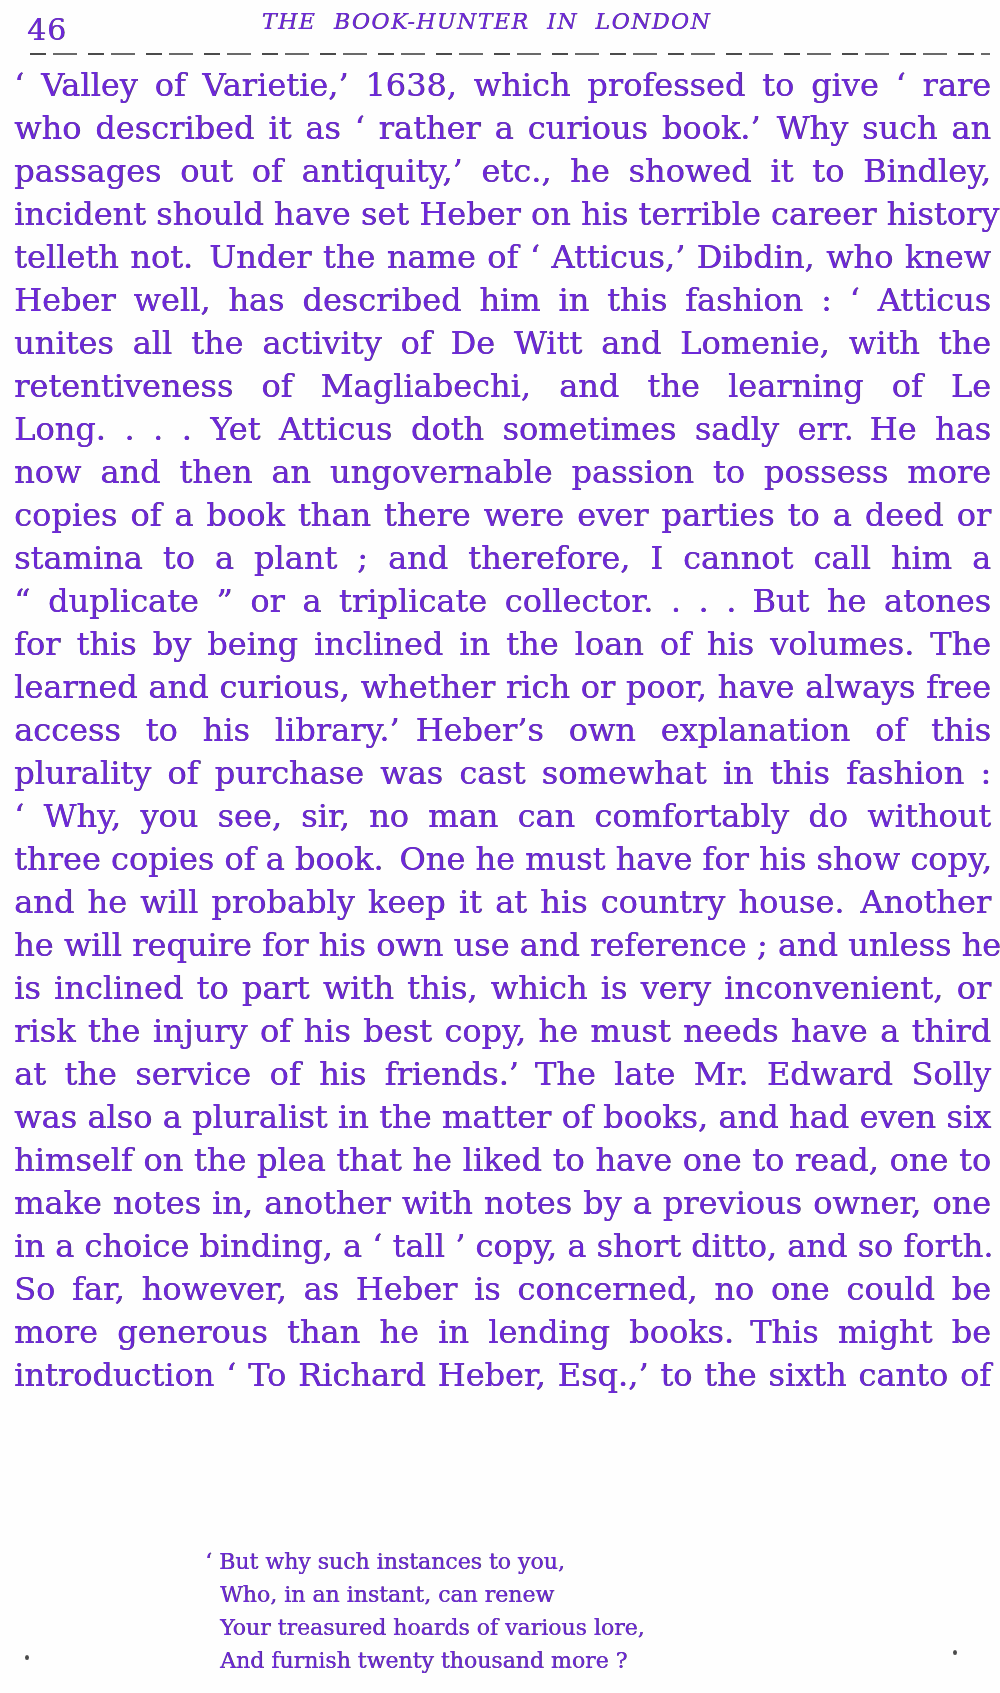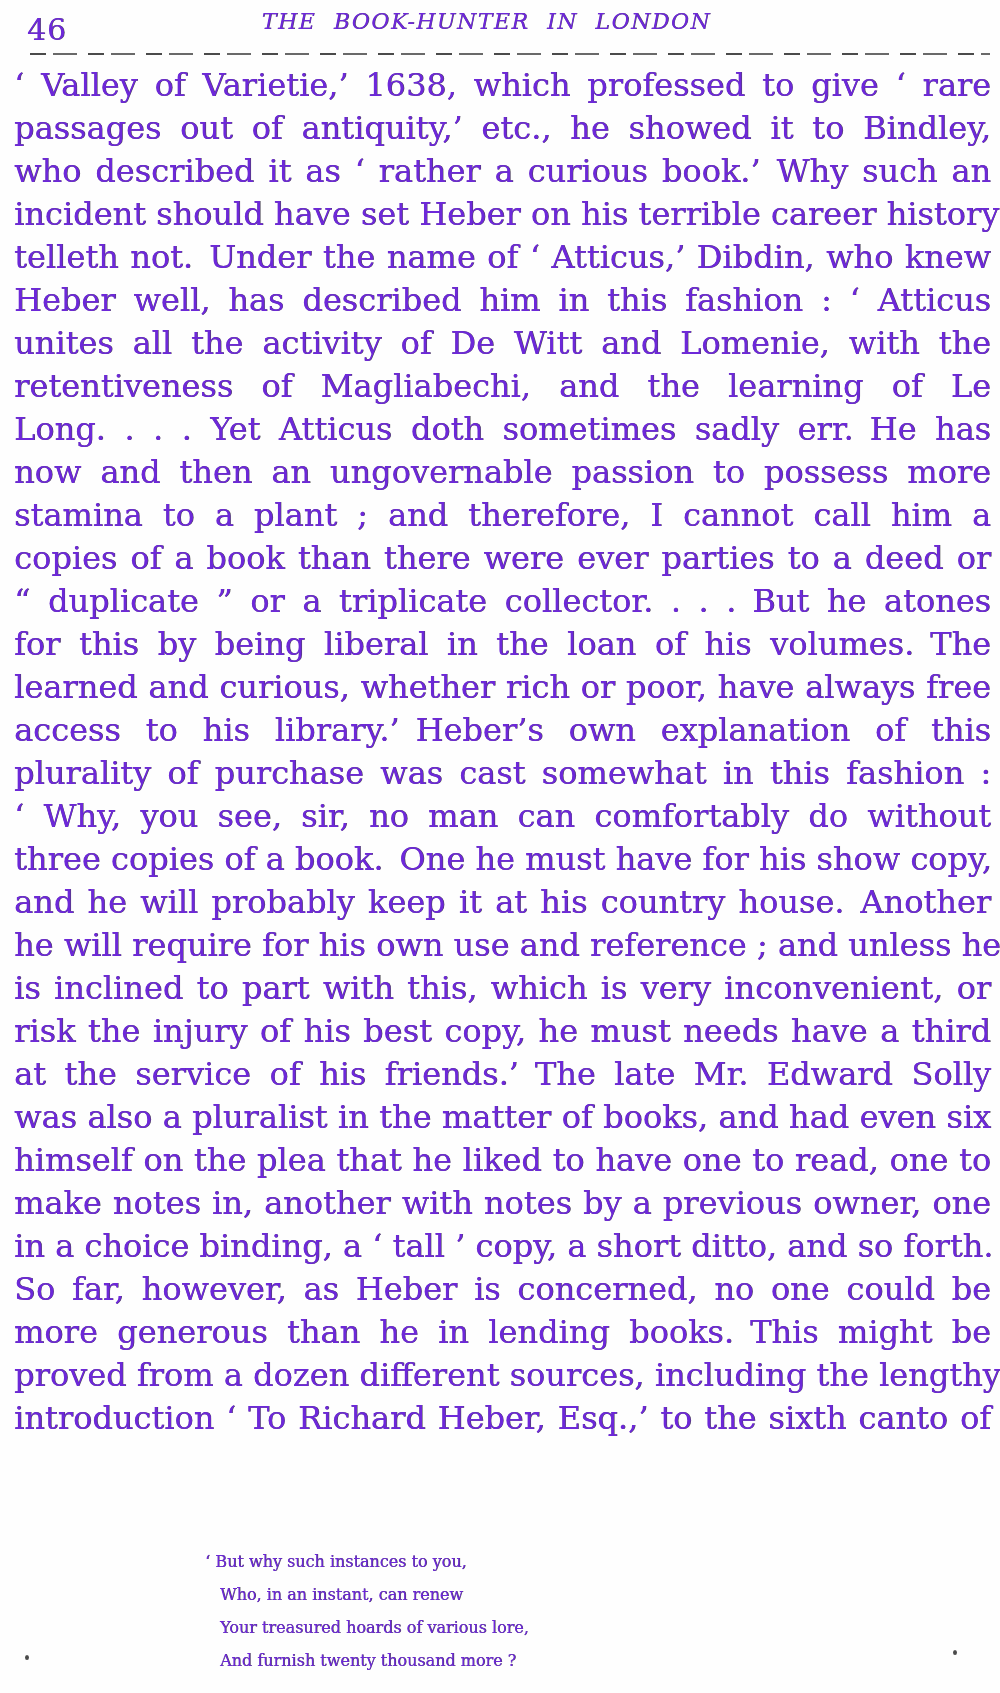--- a/index.html
+++ b/index.html
@@ -78,21 +78,21 @@
     text-align: left;
     text-align-last: left;
     -moz-text-align-last: left;
   }
   .it { }
   
   #verse-block {
     position: absolute;
     top: 1545px;
     left: 220px;
-    font-size: 16px;
+    font-size: 22px;
   }
   .verse-line {
     line-height: 33px;
     white-space: nowrap;
     text-shadow: 0.45px 0 0 rgba(0,0,0,0.72);
   }
   .verse-line.hang { text-indent: -15px; }
   
   .speck {
     position: absolute;
@@ -112,50 +112,49 @@
 
   <div id="running-head">
     <span id="page-number">46</span>
     <span id="running-title">THE BOOK-HUNTER IN LONDON</span>
   </div>
 
   <div id="header-rule"></div>
 
   <div id="body-text">
       <div class="body-line"><span>‘ Valley of Varietie,’ 1638, which professed to give ‘ rare</span></div>
+      <div class="body-line"><span>who described it as ‘ rather a curious book.’ Why such an</span></div>
       <div class="body-line"><span>passages out of antiquity,’ etc., he showed it to Bindley,</span></div>
-      <div class="body-line"><span>who described it as ‘ rather a curious book.’ Why such an</span></div>
       <div class="body-line"><span>incident should have set Heber on his terrible career history</span></div>
       <div class="body-line"><span>telleth not. Under the name of ‘ Atticus,’ Dibdin, who knew</span></div>
       <div class="body-line"><span>Heber well, has described him in this fashion : ‘ Atticus</span></div>
       <div class="body-line"><span>unites all the activity of De Witt and Lomenie, with the</span></div>
       <div class="body-line"><span>retentiveness of Magliabechi, and the learning of Le</span></div>
       <div class="body-line"><span>Long. . . . Yet Atticus doth sometimes sadly err. He has</span></div>
       <div class="body-line"><span>now and then an ungovernable passion to possess more</span></div>
+      <div class="body-line"><span>copies of a book than there were ever parties to a deed or</span></div>
       <div class="body-line"><span>stamina to a plant ; and therefore, I cannot call him a</span></div>
-      <div class="body-line"><span>copies of a book than there were ever parties to a deed or</span></div>
       <div class="body-line"><span>“ duplicate ” or a triplicate collector. . . . But he atones</span></div>
-      <div class="body-line"><span>for this by being liberal in the loan of his volumes. The</span></div>
+      <div class="body-line"><span>for this by being inclined in the loan of his volumes. The</span></div>
       <div class="body-line"><span>learned and curious, whether rich or poor, have always free</span></div>
       <div class="body-line"><span>access to his library.’ Heber’s own explanation of this</span></div>
       <div class="body-line"><span>plurality of purchase was cast somewhat in this fashion :</span></div>
       <div class="body-line"><span>‘ Why, you see, sir, no man can comfortably do without</span></div>
       <div class="body-line"><span class="it">three</span><span> copies of a book. One he must have for his show copy,</span></div>
       <div class="body-line"><span>and he will probably keep it at his country house. Another</span></div>
       <div class="body-line"><span>he will require for his own use and reference ; and unless he</span></div>
       <div class="body-line"><span>is inclined to part with this, which is very inconvenient, or</span></div>
       <div class="body-line"><span>risk the injury of his best copy, he must needs have a third</span></div>
       <div class="body-line"><span>at the service of his friends.’ The late Mr. Edward Solly</span></div>
       <div class="body-line"><span>was also a pluralist in the matter of books, and had even six</span></div>
       <div class="body-line"><span>himself on the plea that he liked to have one to read, one to</span></div>
       <div class="body-line"><span>make notes in, another with notes by a previous owner, one</span></div>
       <div class="body-line"><span>in a choice binding, a ‘ tall ’ copy, a short ditto, and so forth.</span></div>
       <div class="body-line"><span>So far, however, as Heber is concerned, no one could be</span></div>
       <div class="body-line"><span>more generous than he in lending books. This might be</span></div>
-      <div class="body-line"><span>proved from a dozen different sources, including the lengthy</span></div>
       <div class="body-line"><span>introduction ‘ To Richard Heber, Esq.,’ to the sixth canto of</span></div>
     </div>
 
   <div id="verse-block">
       <div class="verse-line hang"><span>‘ But why such instances to you,</span></div>
       <div class="verse-line"><span>Who, in an instant, can renew</span></div>
       <div class="verse-line"><span>Your treasured hoards of various lore,</span></div>
       <div class="verse-line"><span>And furnish twenty thousand more ?</span></div>
     </div>
 

